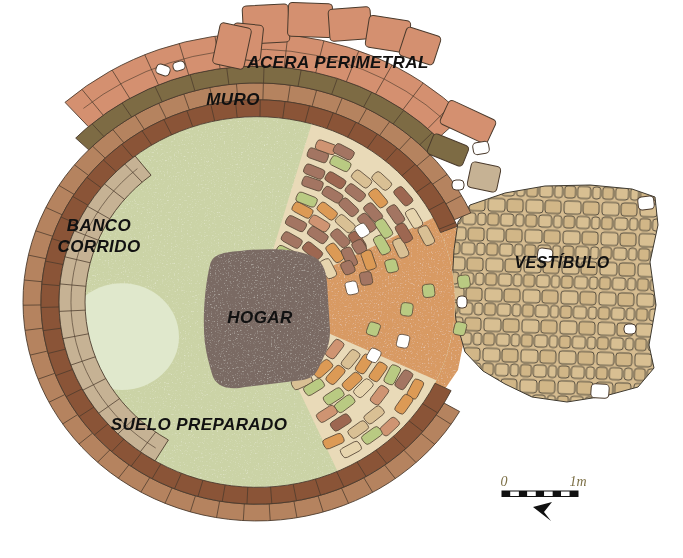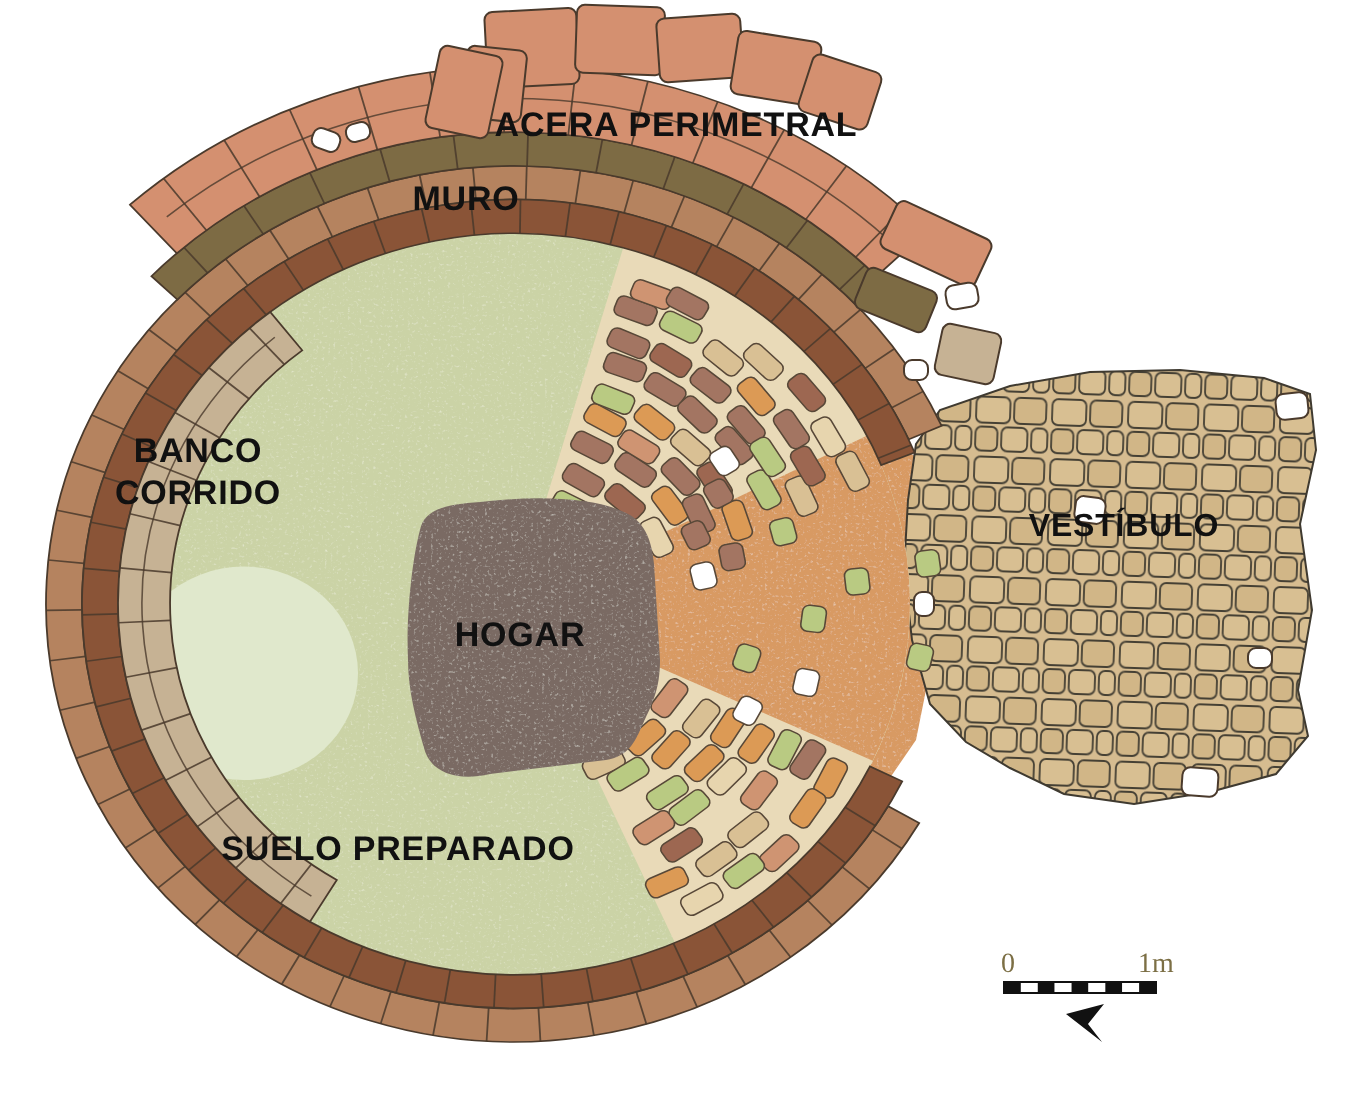--- a/index.html
+++ b/index.html
@@ -1,16 +1,16 @@
 <!DOCTYPE html>
 <html><head>
 <meta charset="utf-8">
 <style>
   html,body{margin:0;padding:0;background:#ffffff;}
-  .stage{width:683px;height:558px;position:relative;background:#fff;overflow:hidden;}
+  .stage{width:683px;height:558px;position:relative;background:#fff;overflow:hidden;font-style:italic;}
   svg{display:block;}
   .lbl{font-family:"Liberation Sans",sans-serif;font-weight:bold;font-size:17px;
        letter-spacing:.4px;fill:#111;text-anchor:middle;}
   .lbl-v{font-size:16px;}
   .scl{font-family:"Liberation Serif",serif;font-size:14px;fill:#7c6f45;text-anchor:middle;}
 </style>
 </head>
 <body>
 
 <div class="stage">

